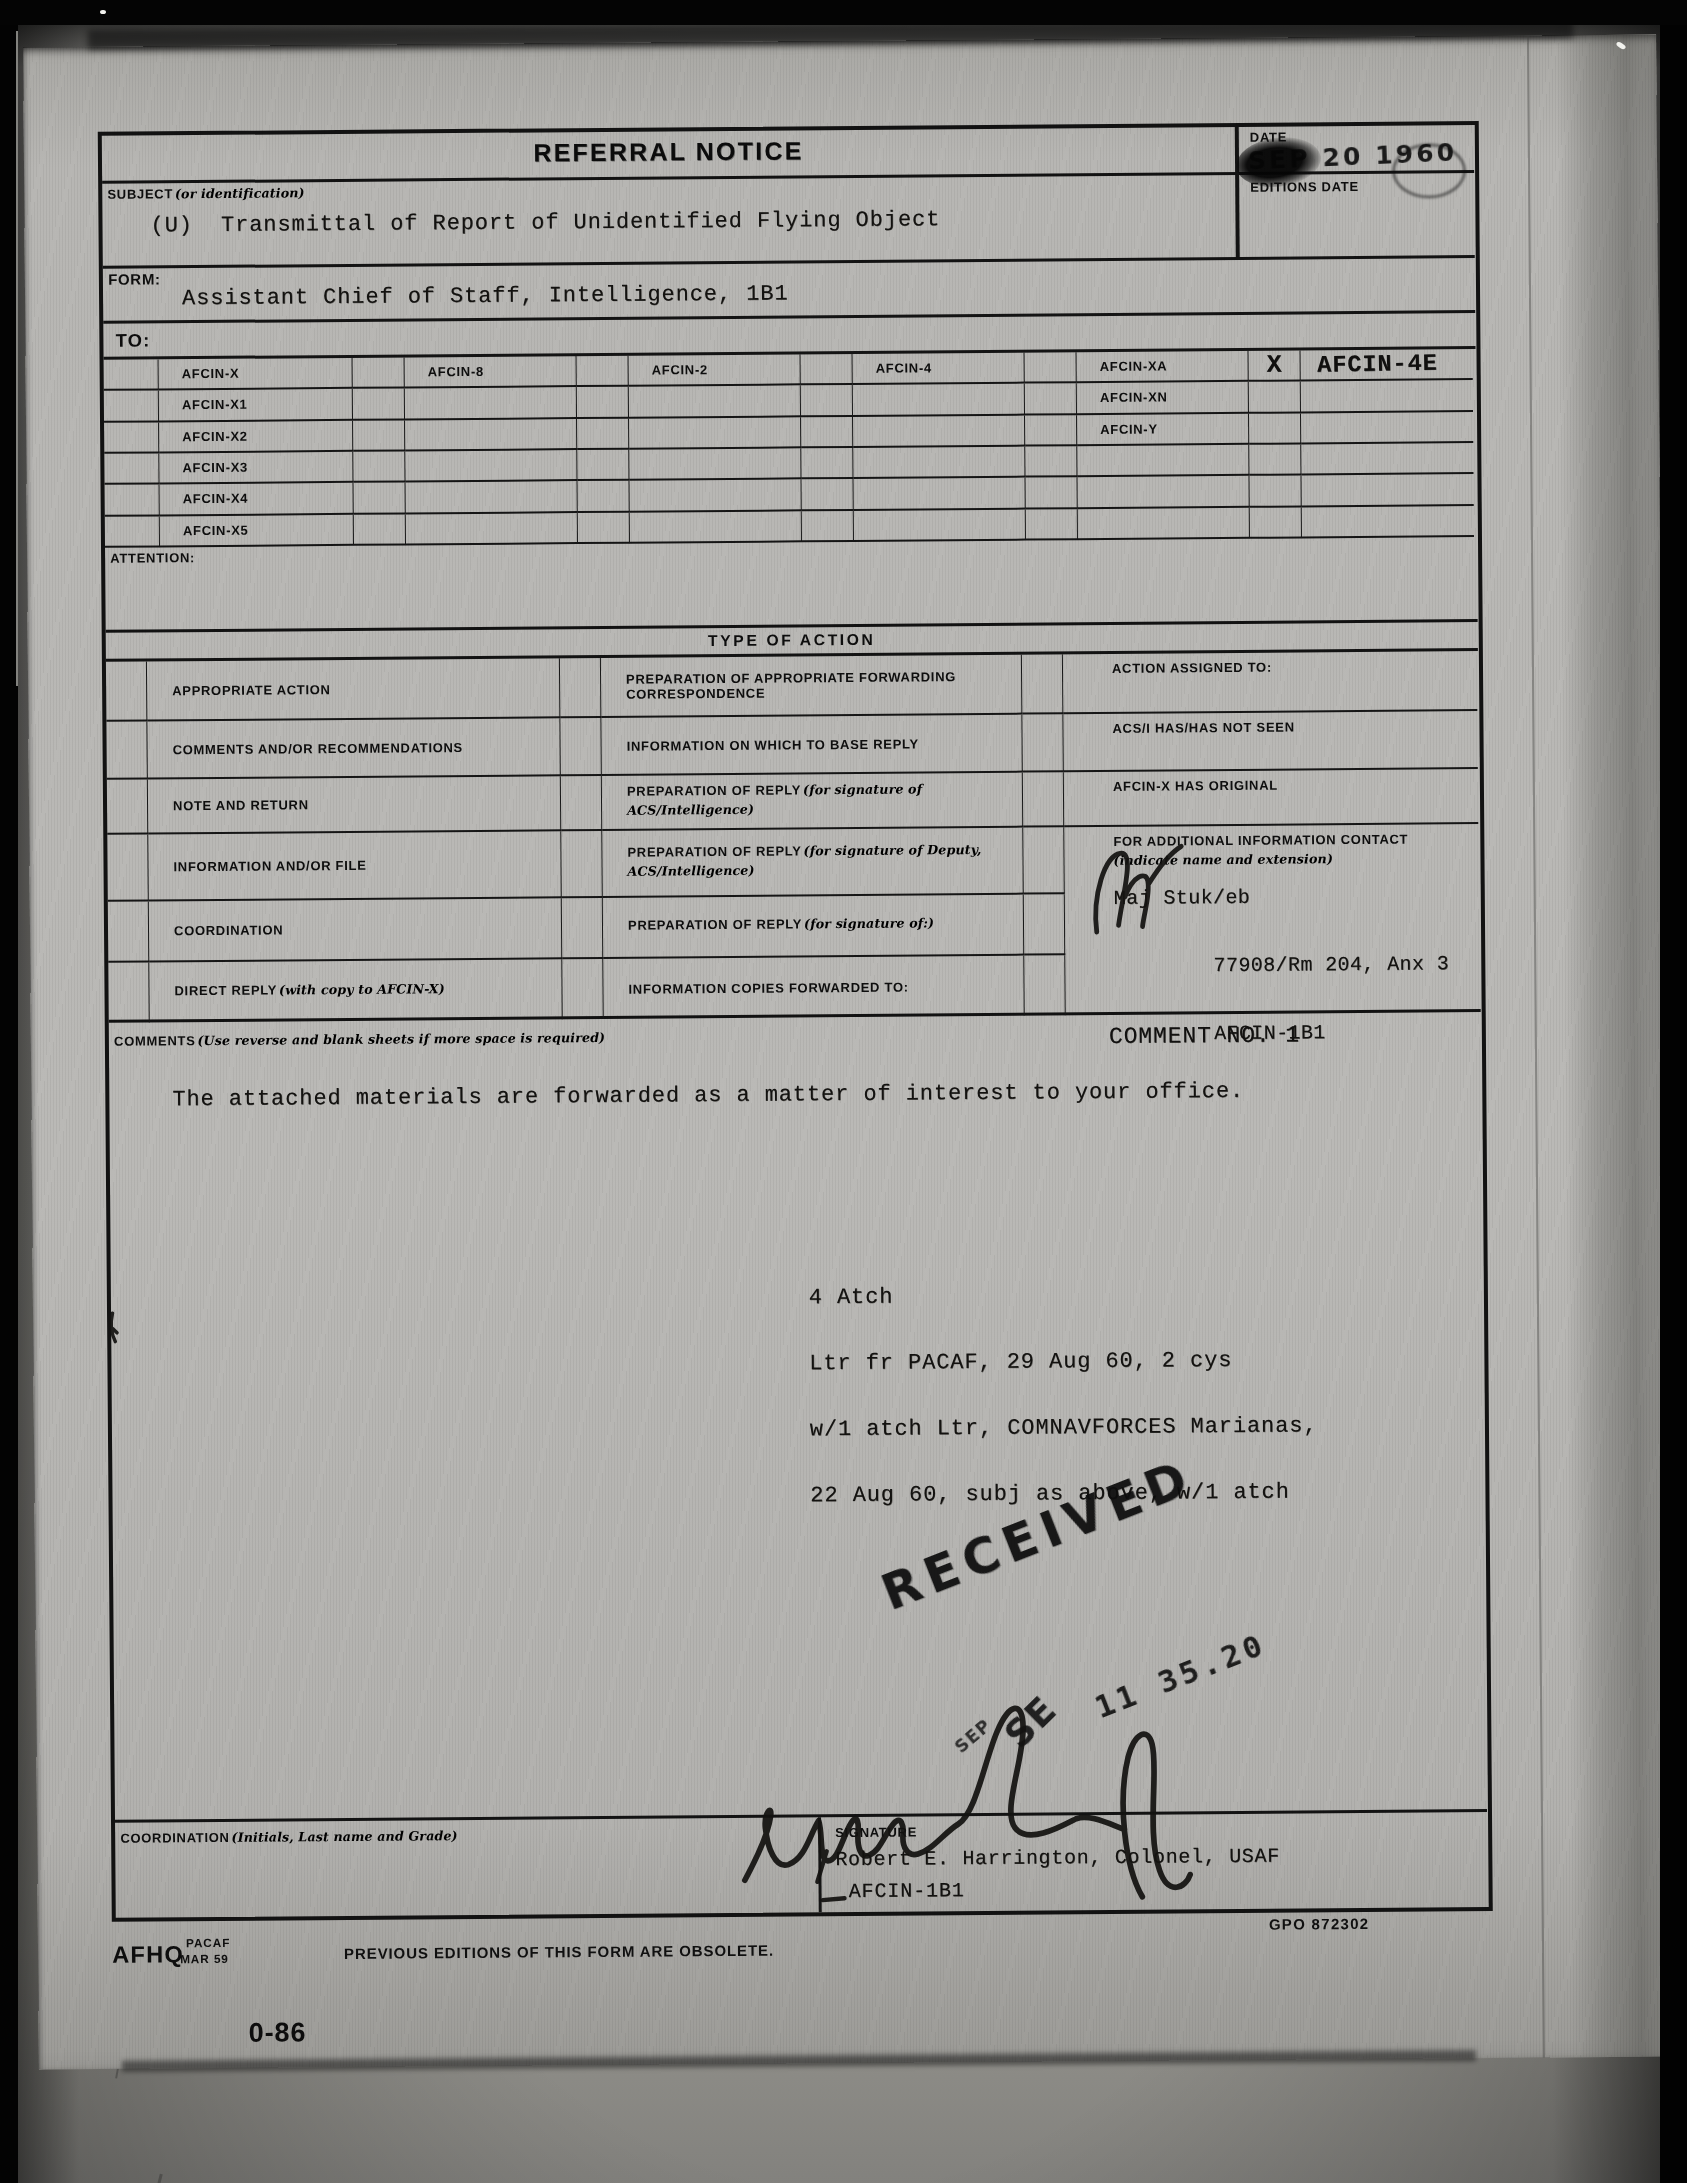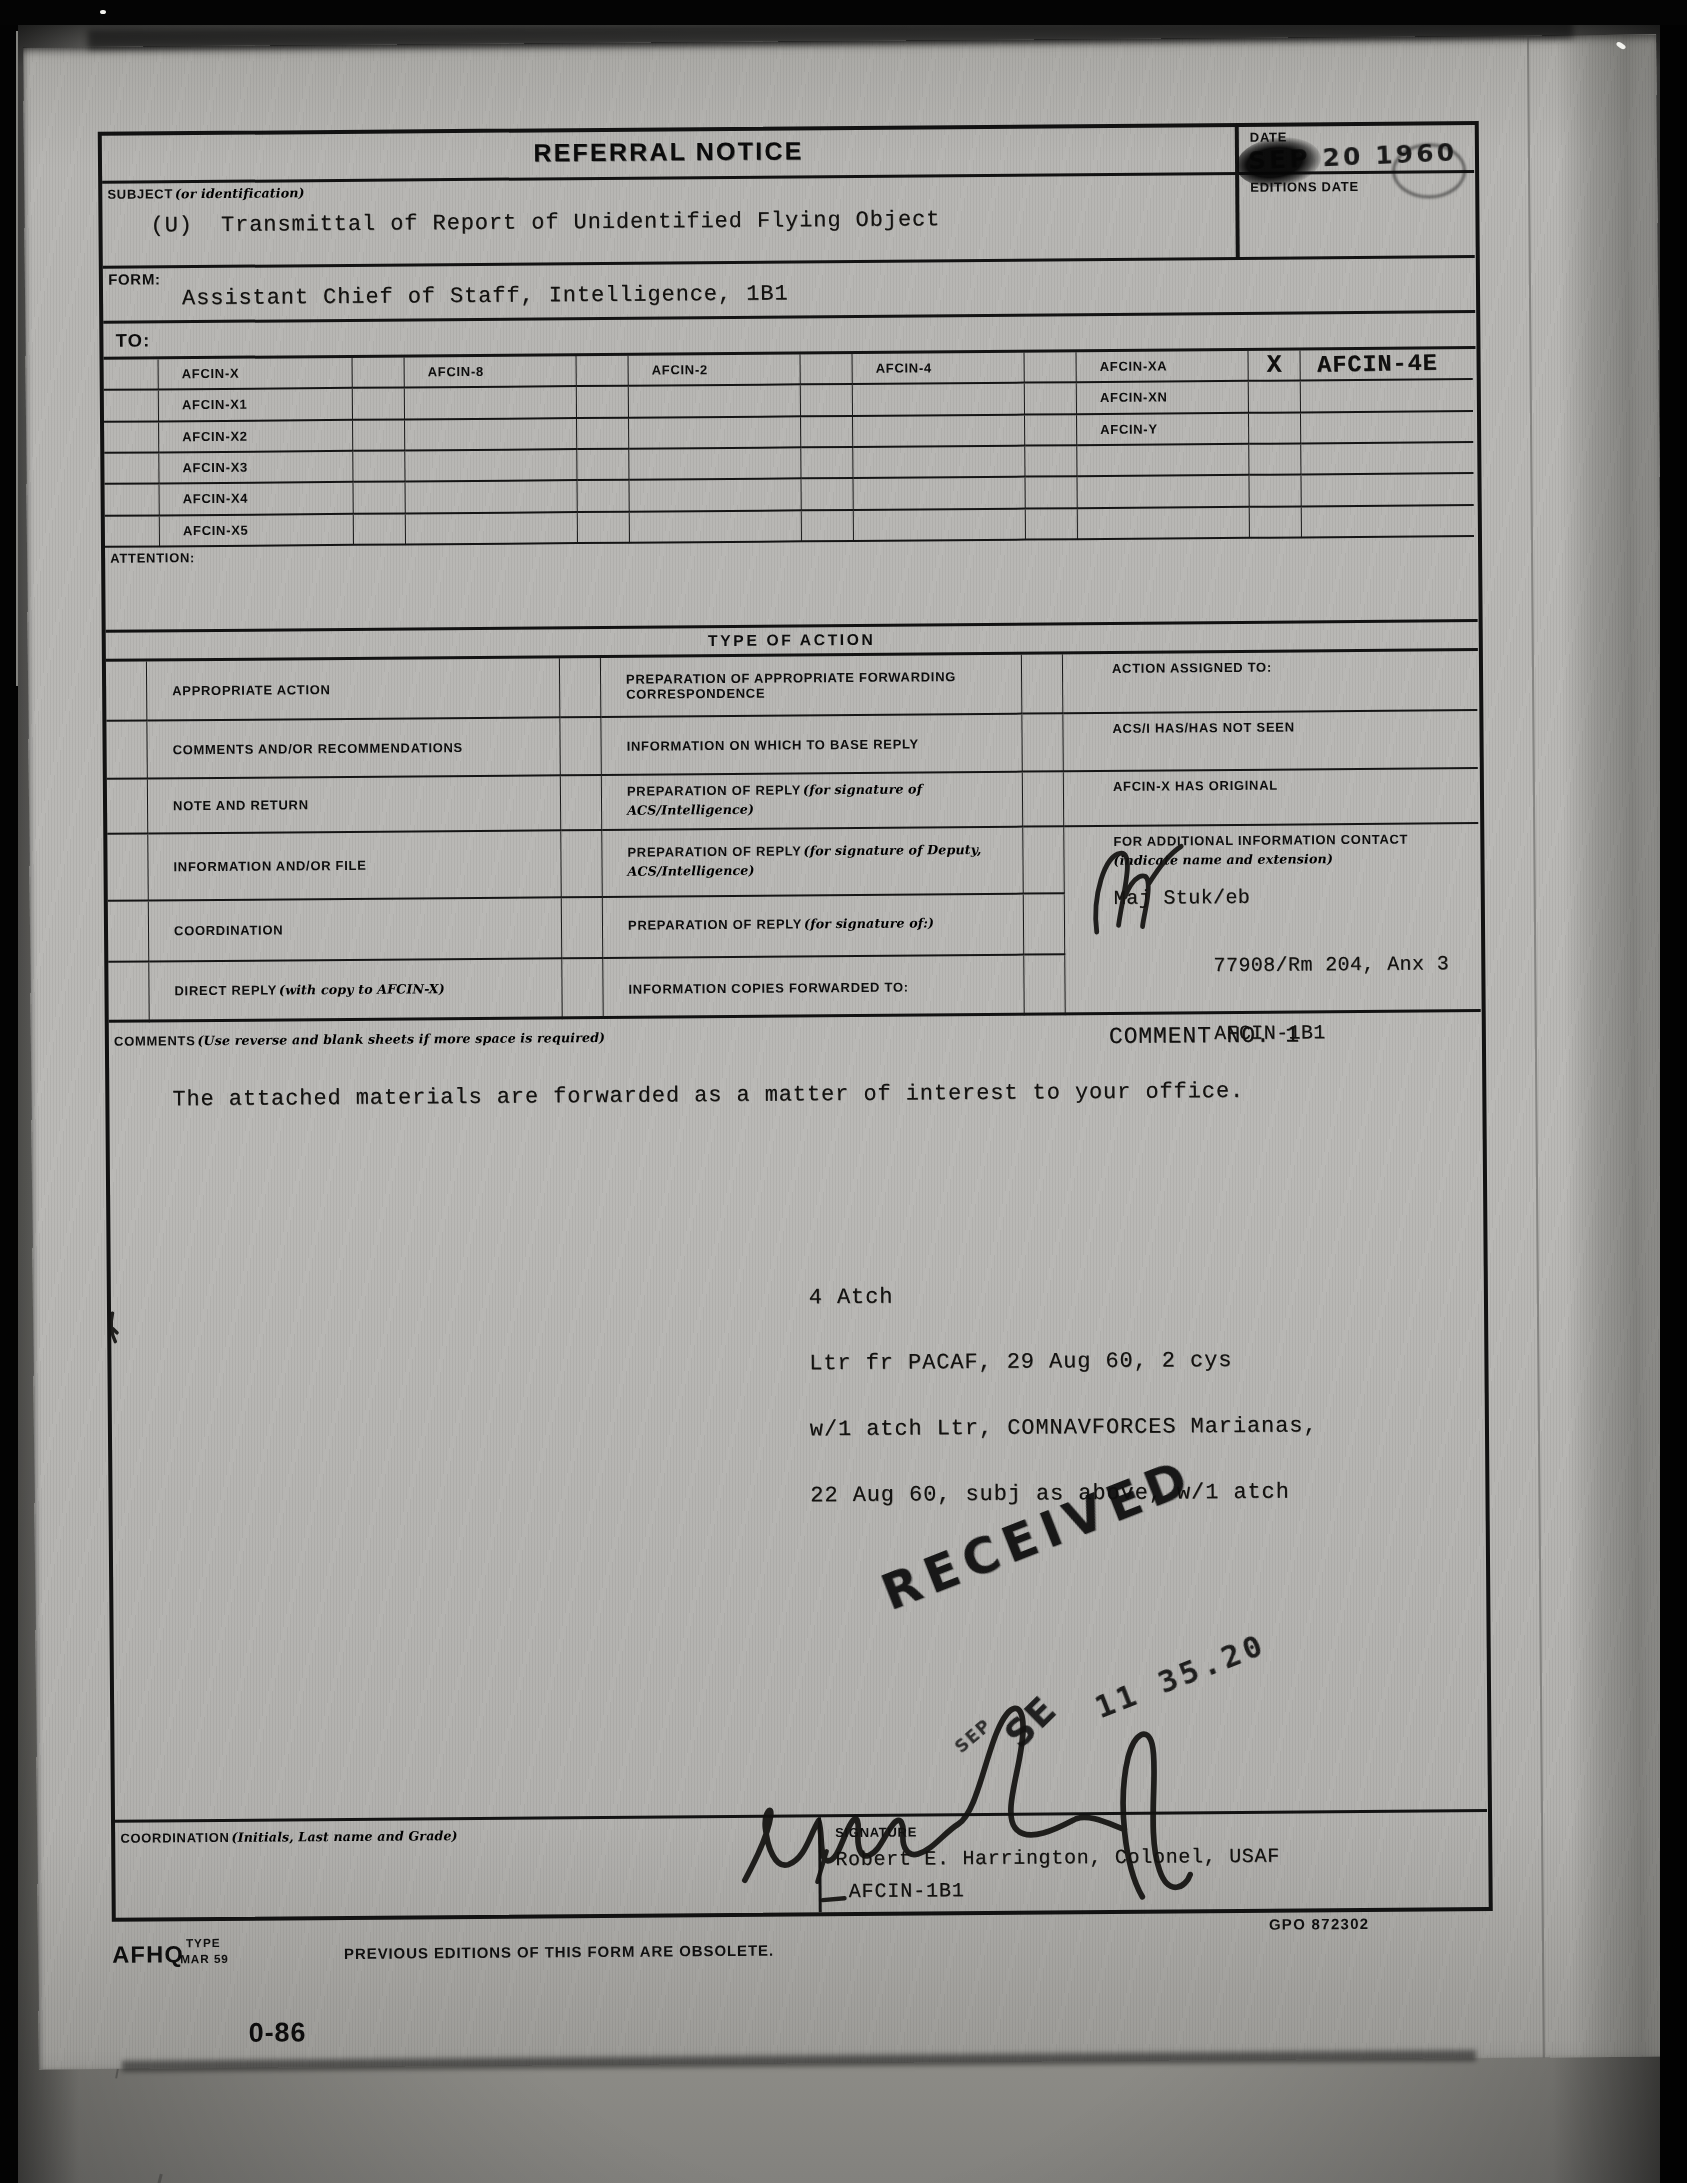--- a/index.html
+++ b/index.html
@@ -422,21 +422,21 @@
         <span class="note">(Initials, Last name and Grade)</span>
       </div>
       <div class="sig-div"></div>
       <div class="abs lbl" style="left:720px;top:7.9px;">SIGNATURE</div>
       <div class="sig-name">Robert E. Harrington, Colonel, USAF</div>
       <div class="sig-office">AFCIN-1B1</div>
     </div>
   </div>
 
   <div class="footer-agency">AFHQ</div>
-  <div class="footer-formword">TYPE</div>
+  <div class="footer-formword">PACAF</div>
   <div class="footer-formdate">MAR 59</div>
   <div class="footer-formno">0-86</div>
   <div class="footer-obsolete">PREVIOUS EDITIONS OF THIS FORM ARE OBSOLETE.</div>
   <div class="footer-gpo">GPO 872302</div>
 
   <svg class="ink" width="1633" height="2022" viewBox="0 0 3740 4630">
     <g fill="none" stroke="#141311" stroke-linecap="round" stroke-linejoin="round" opacity="0.93">
 
       <path stroke-width="11" d="M 2443 2045 C 2433 1960, 2463 1870, 2498 1865 C 2533 1860, 2503 1960, 2493 2030 M 2508 1965 C 2528 1915, 2558 1905, 2561 1930 C 2566 1960, 2551 2005, 2548 2033 M 2563 1935 C 2588 1895, 2613 1865, 2638 1850"></path>
 

